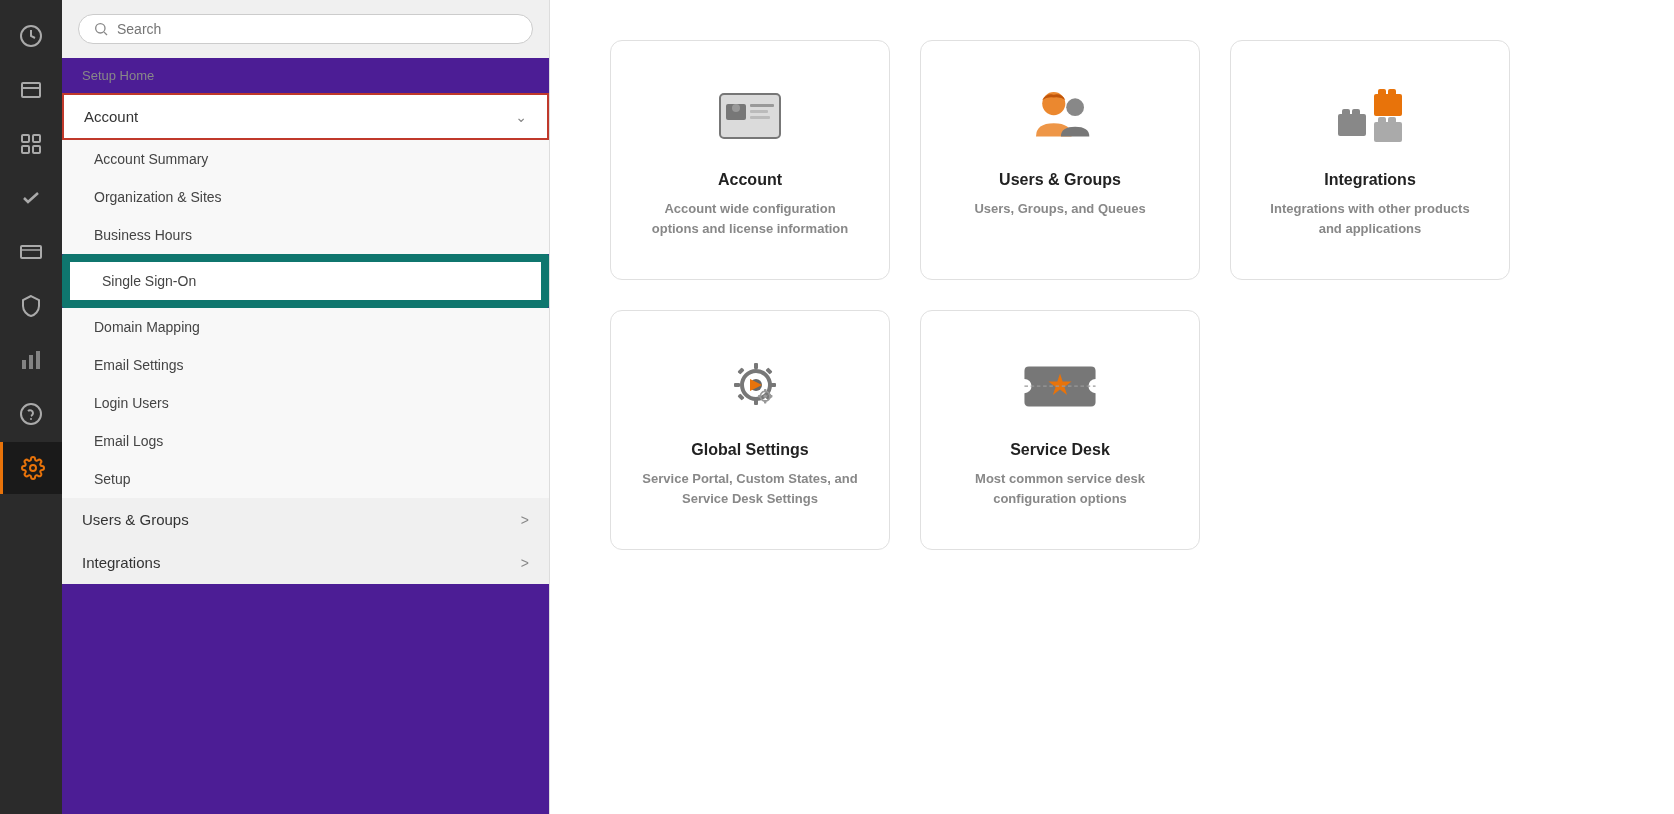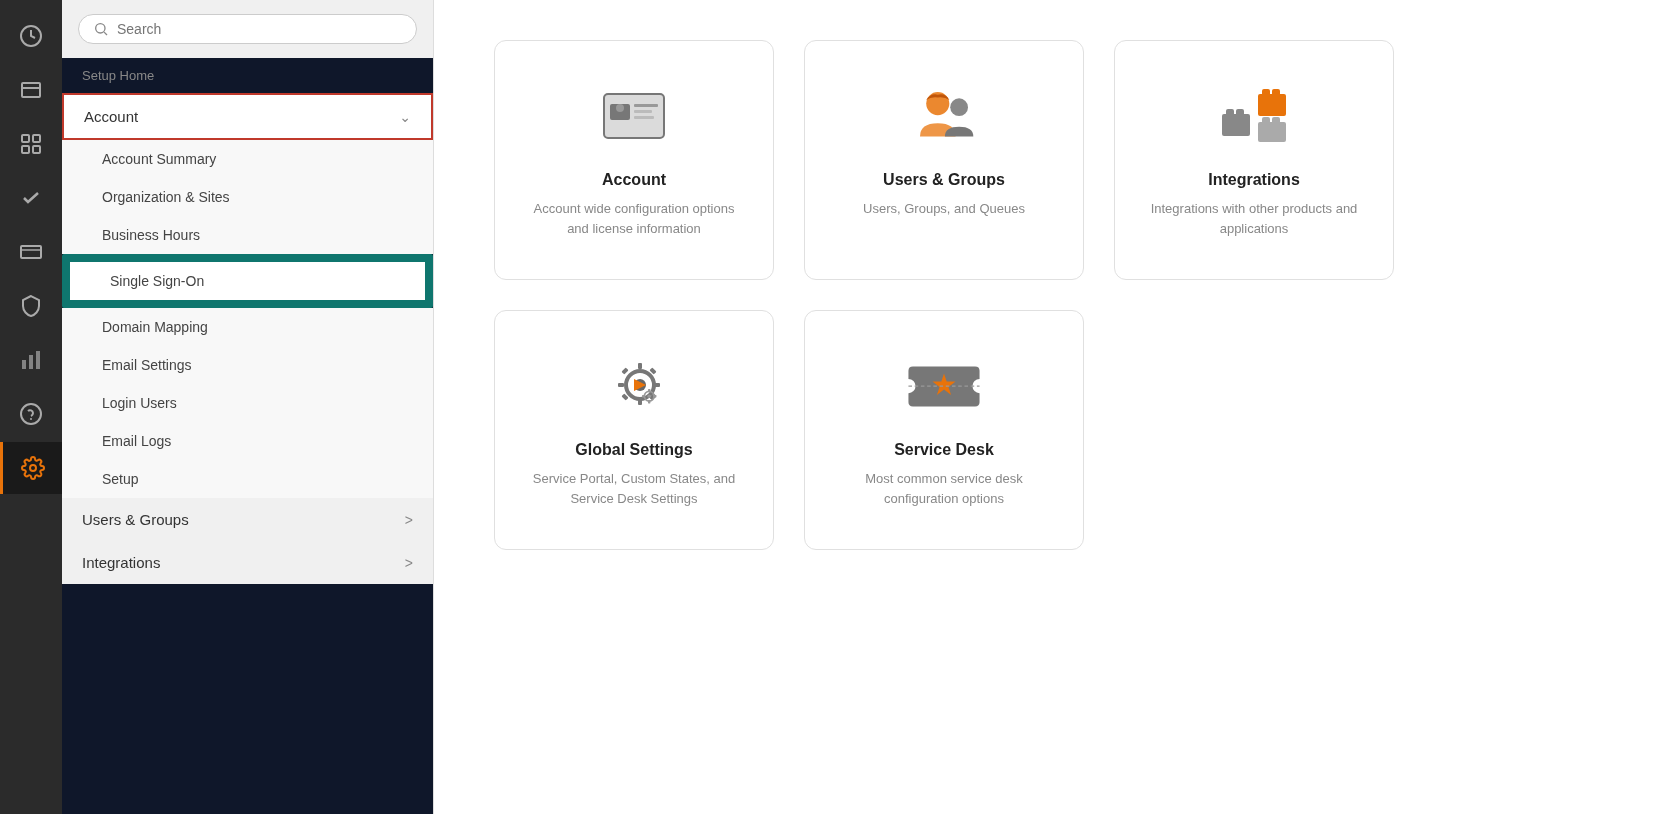--- a/index.html
+++ b/index.html
@@ -30,22 +30,22 @@
     }
     .icon-nav-item.active {
       background: #1a1a1a;
       border-left: 3px solid #e8730a;
       color: #e8730a;
     }
     .icon-nav-item svg { width: 24px; height: 24px; fill: currentColor; }
 
     
     .sidebar {
-      width: 372px;
-      background: #0f172a;
+      width: 488px;
+      background: #4c1d95;
       display: flex;
       flex-direction: column;
       flex-shrink: 0;
       border-right: 1px solid #ddd;
       overflow: hidden;
     }
     .search-bar {
       padding: 14px 16px;
       background: #f0f0f0;
     }
@@ -96,21 +96,21 @@
       font-weight: 500;
       font-size: 15px;
     }
     .sidebar-item.parent.expanded {
       background: #fff;
       border: 2px solid #c0392b;
     }
     .sidebar-item .chevron { font-size: 14px; color: #888; }
 
     .sidebar-sub-item {
-      padding: 11px 20px 11px 40px;
+      padding: 11px 20px 11px 32px;
       font-size: 14px;
       color: #444;
       cursor: pointer;
       background: #f8f8f8;
     }
     .sidebar-sub-item.active-sub {
       background: #fff;
       border: 8px solid #0f766e;
       border-radius: 2px;
     }
@@ -157,20 +157,21 @@
       font-size: 16px;
       font-weight: 600;
       color: #222;
       margin-bottom: 10px;
     }
 
     .card-desc {
       font-size: 13px;
       color: #888;
       line-height: 1.5;
+      font-weight: bold;
     }
 
     
     .sidebar-nav::-webkit-scrollbar { width: 6px; }
     .sidebar-nav::-webkit-scrollbar-track { background: #e8e8e8; }
     .sidebar-nav::-webkit-scrollbar-thumb { background: #bbb; border-radius: 3px; }
   </style>
 </head>
 <body>
 

